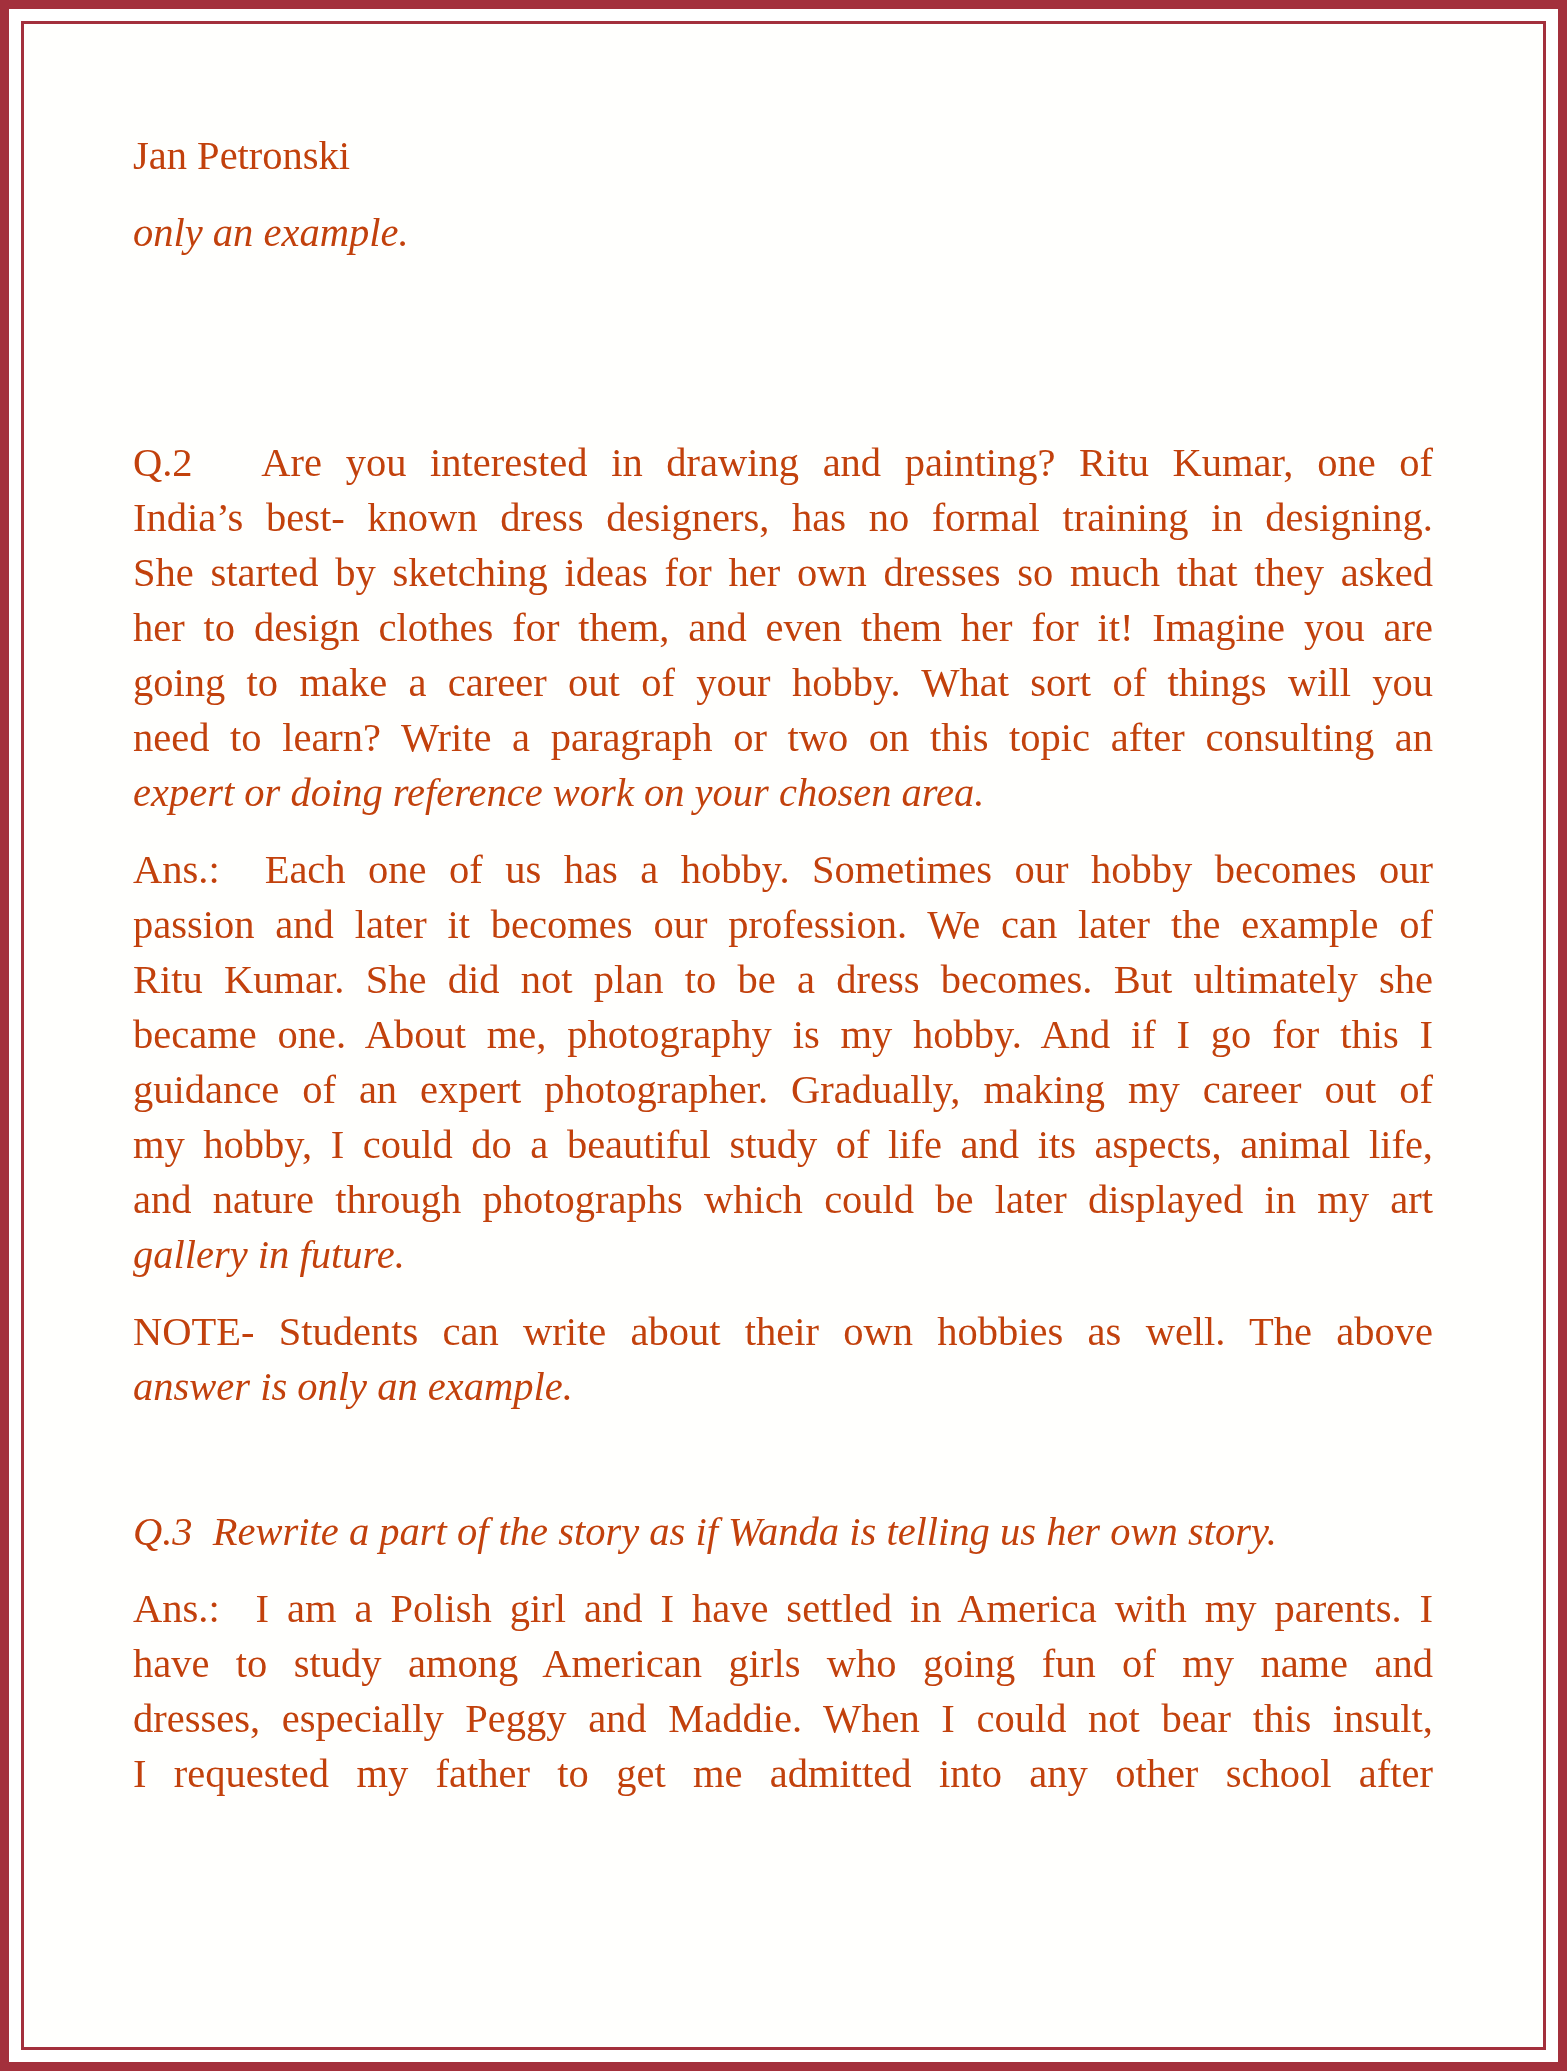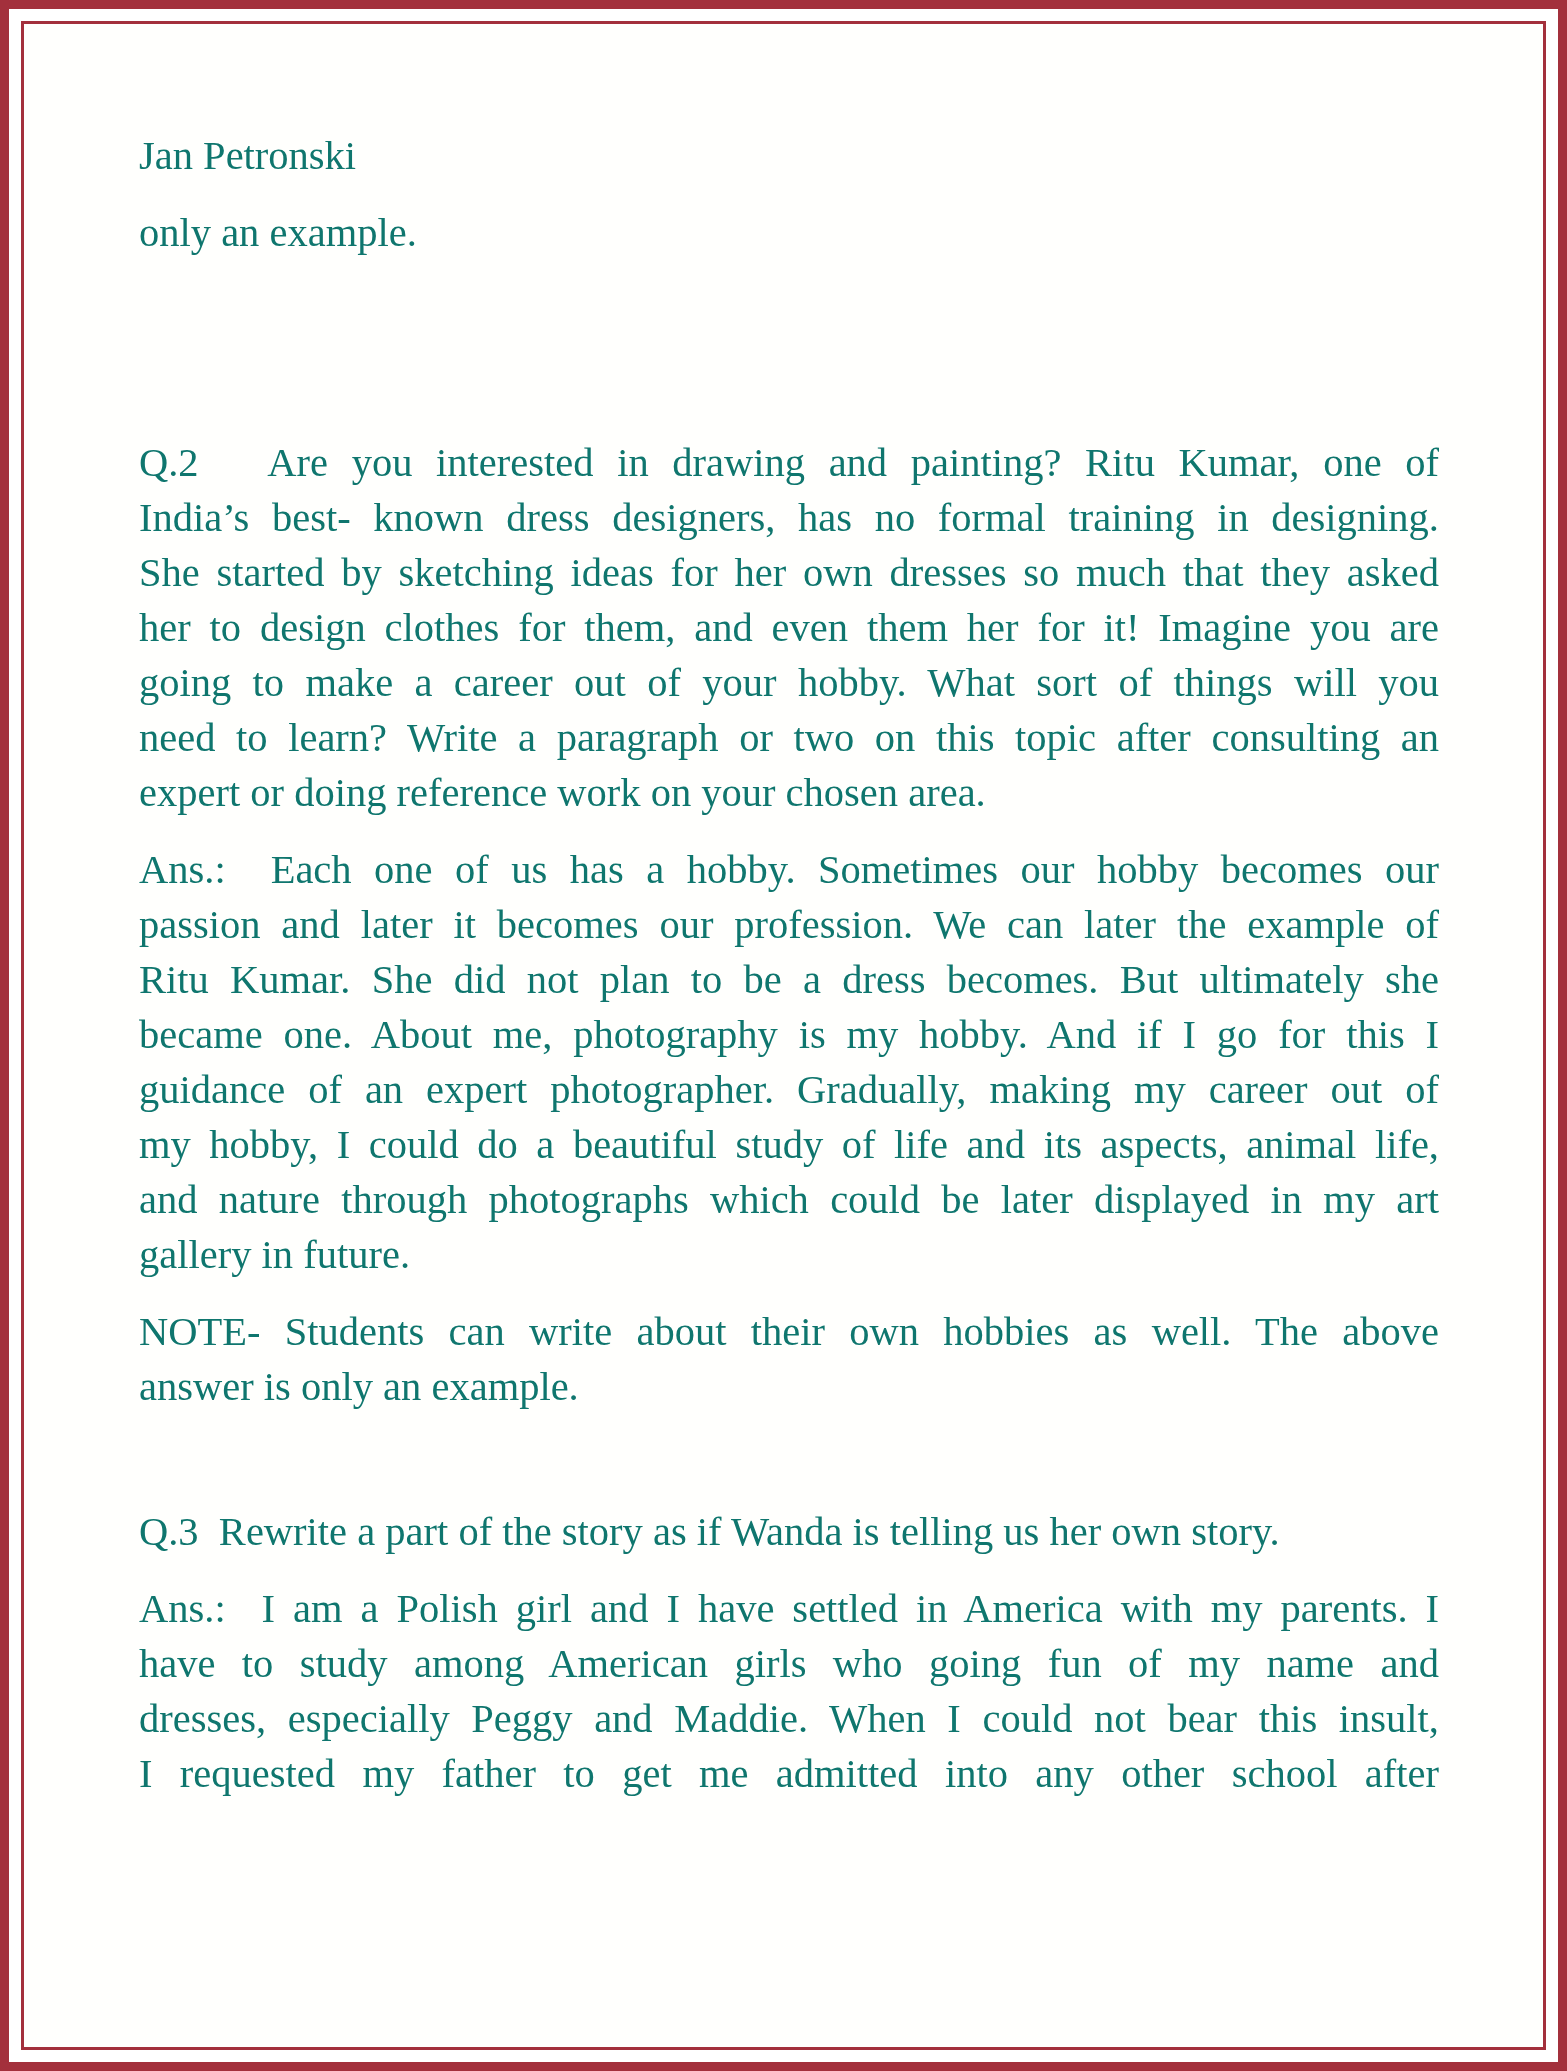--- a/index.html
+++ b/index.html
@@ -19,31 +19,31 @@
       background: #ffffff;
     }
     .frame-inner {
       position: absolute;
       left: 12px; top: 12px; right: 12px; bottom: 12px;
       border: 3px solid #a3303c;
       background: #fffffd;
     }
     .page {
       position: absolute;
-      left: 139px;
+      left: 133px;
       top: 128px;
       width: 1300px;
       font-family: "Liberation Serif", "DejaVu Serif", serif;
       font-size: 40.5px;
       line-height: 55px;
-      color: #0f766e;
+      color: #c2410c;
     }
     .p { margin: 0; }
     .line { display: block; text-align: justify; text-align-last: justify; white-space: nowrap; }
-    .line.last { text-align-last: left; }
+    .line.last { text-align-last: left; font-style: italic; }
     .gap-sm { height: 22px; }
     .gap-lg { height: 175px; }
     .gap-md { height: 90px; }
   </style>
 </head>
 <body>
 
 <div class="frame-outer">
   <div class="frame-inner"></div>
 </div>

